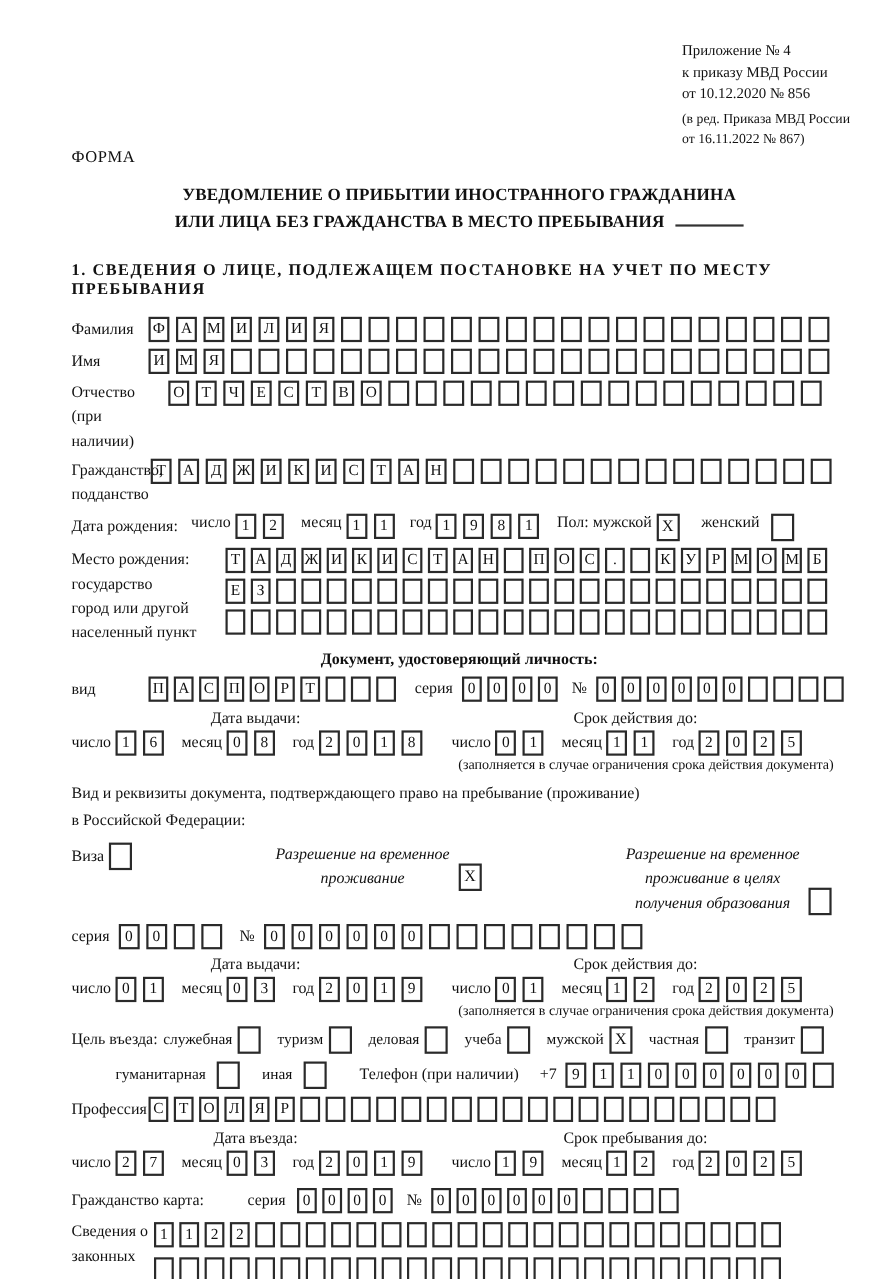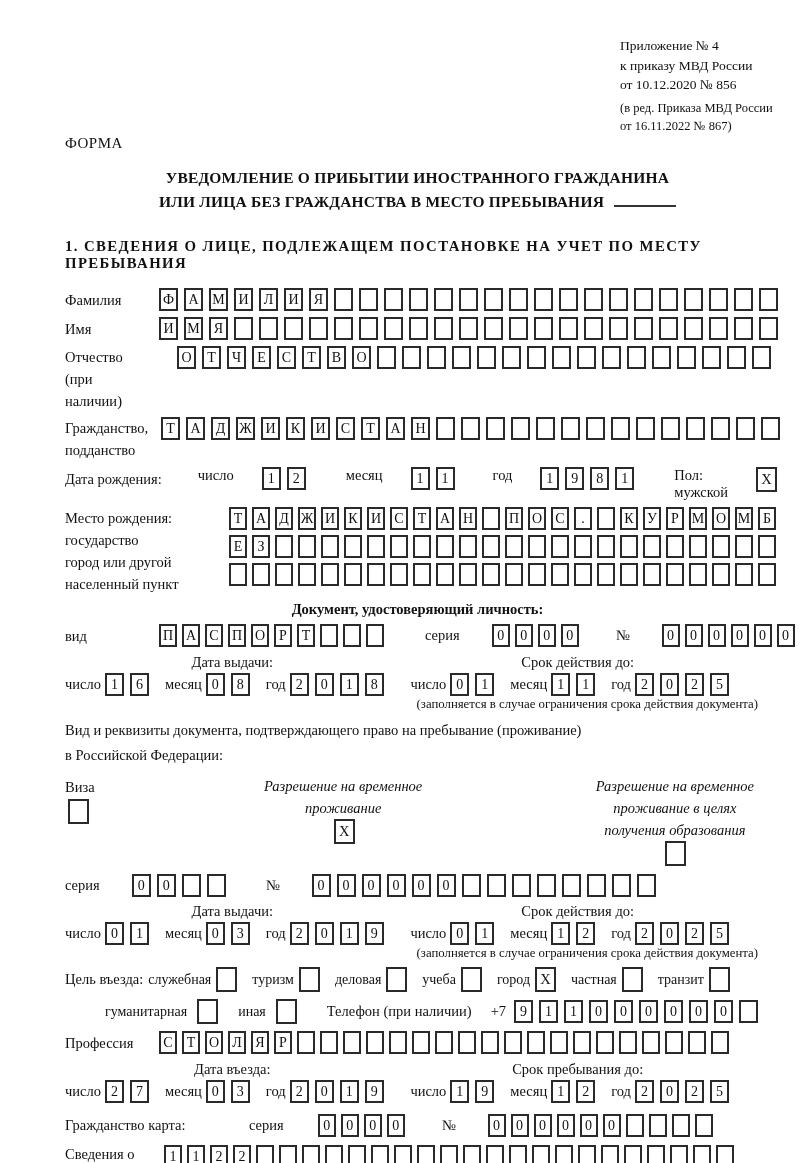--- a/index.html
+++ b/index.html
@@ -12,21 +12,21 @@
   .hdr-block .sub { font-size:12.5px; margin-top:4px; line-height:1.45; }
   .forma { text-align:left; font-weight:normal; font-size:15px; letter-spacing:.5px; padding-right:5px; }
 
   
   .title { text-align:center; font-weight:bold; font-size:15.5px; line-height:1.55; margin-top:14px; letter-spacing:.2px; }
   .title-underline { display:inline-block; width:62px; border-bottom:2px solid #333; height:14px; margin-left:10px; }
 
   .sect-heading { font-weight:bold; font-size:14.8px; letter-spacing:1.4px; margin-top:24px; margin-bottom:16px; }
 
   
-  .row { display:flex; align-items:flex-start; margin-bottom:5px;gap:24px; }
+  .row { display:flex; align-items:flex-start; margin-bottom:5px; }
   .lbl { font-size:14.5px; line-height:24px; flex-shrink:0; }
   .lbl-block { font-size:14.5px; line-height:22px; flex-shrink:0; }
   .w70 { width:70px; } .w88 { width:88px; } .w72 { width:72px; } .w140 { width:140px; } .w75 { width:75px; }
 
   
   .cells { display:inline-flex; flex-wrap:nowrap; }
   .cell { display:inline-block; width:19px; height:23px; border:2px solid #2a2a2a; margin-right:6px;
           text-align:center; font-size:14px; line-height:19px; flex-shrink:0; }
   .tight .cell { width:18px; margin-right:5px; }
   .checkbox .cell { width:21px; height:25px; line-height:21px; font-size:14.5px; }
@@ -37,21 +37,21 @@
   .date-group { text-align:center; }
   .date-heading { font-size:14.5px; margin-bottom:2px; }
   .date-line { display:flex; align-items:center; }
   .dlbl { font-size:14.5px; margin-right:4px; }
   .date-line .cells { margin-right:10px; }
   .note-right { text-align:right; font-size:12.8px; padding-right:12px; margin-top:1px; margin-bottom:6px; }
 
   
   .intro { font-size:14.5px; line-height:1.7; }
   .opts-row { display:flex; justify-content:space-between; align-items:flex-start; padding-right:8px; margin-top:8px; margin-bottom:8px; }
-  .opt { display:flex; align-items:center;flex-direction:column; }
+  .opt { display:flex; align-items:flex-end; }
   .opt .olabel { font-size:14.5px; line-height:24px; margin-right:8px; text-align:center; }
   .opt .olabel.multi { line-height:22px;font-style:italic; }
 
   
   .purpose-row { display:flex; align-items:center; font-size:14px; margin-bottom:7px; flex-wrap:nowrap; }
   .purpose-row .plabel { margin-right:5px; white-space:nowrap; }
   .purpose-row .cells { margin-right:9px; }
   .indent40 { margin-left:40px; }
   .phone-prefix { font-size:14.5px; margin:0 8px 0 14px; }
 
@@ -533,21 +533,21 @@
         <span class="cell"></span>
       </span>
     <span class="plabel">деловая</span>
     <span class="cells checkbox">
         <span class="cell"></span>
       </span>
     <span class="plabel">учеба</span>
     <span class="cells checkbox">
         <span class="cell"></span>
       </span>
-    <span class="plabel">город</span>
+    <span class="plabel">мужской</span>
     <span class="cells checkbox">
         <span class="cell">X</span>
       </span>
     <span class="plabel">частная</span>
     <span class="cells checkbox">
         <span class="cell"></span>
       </span>
     <span class="plabel">транзит</span>
     <span class="cells checkbox">
         <span class="cell"></span>

